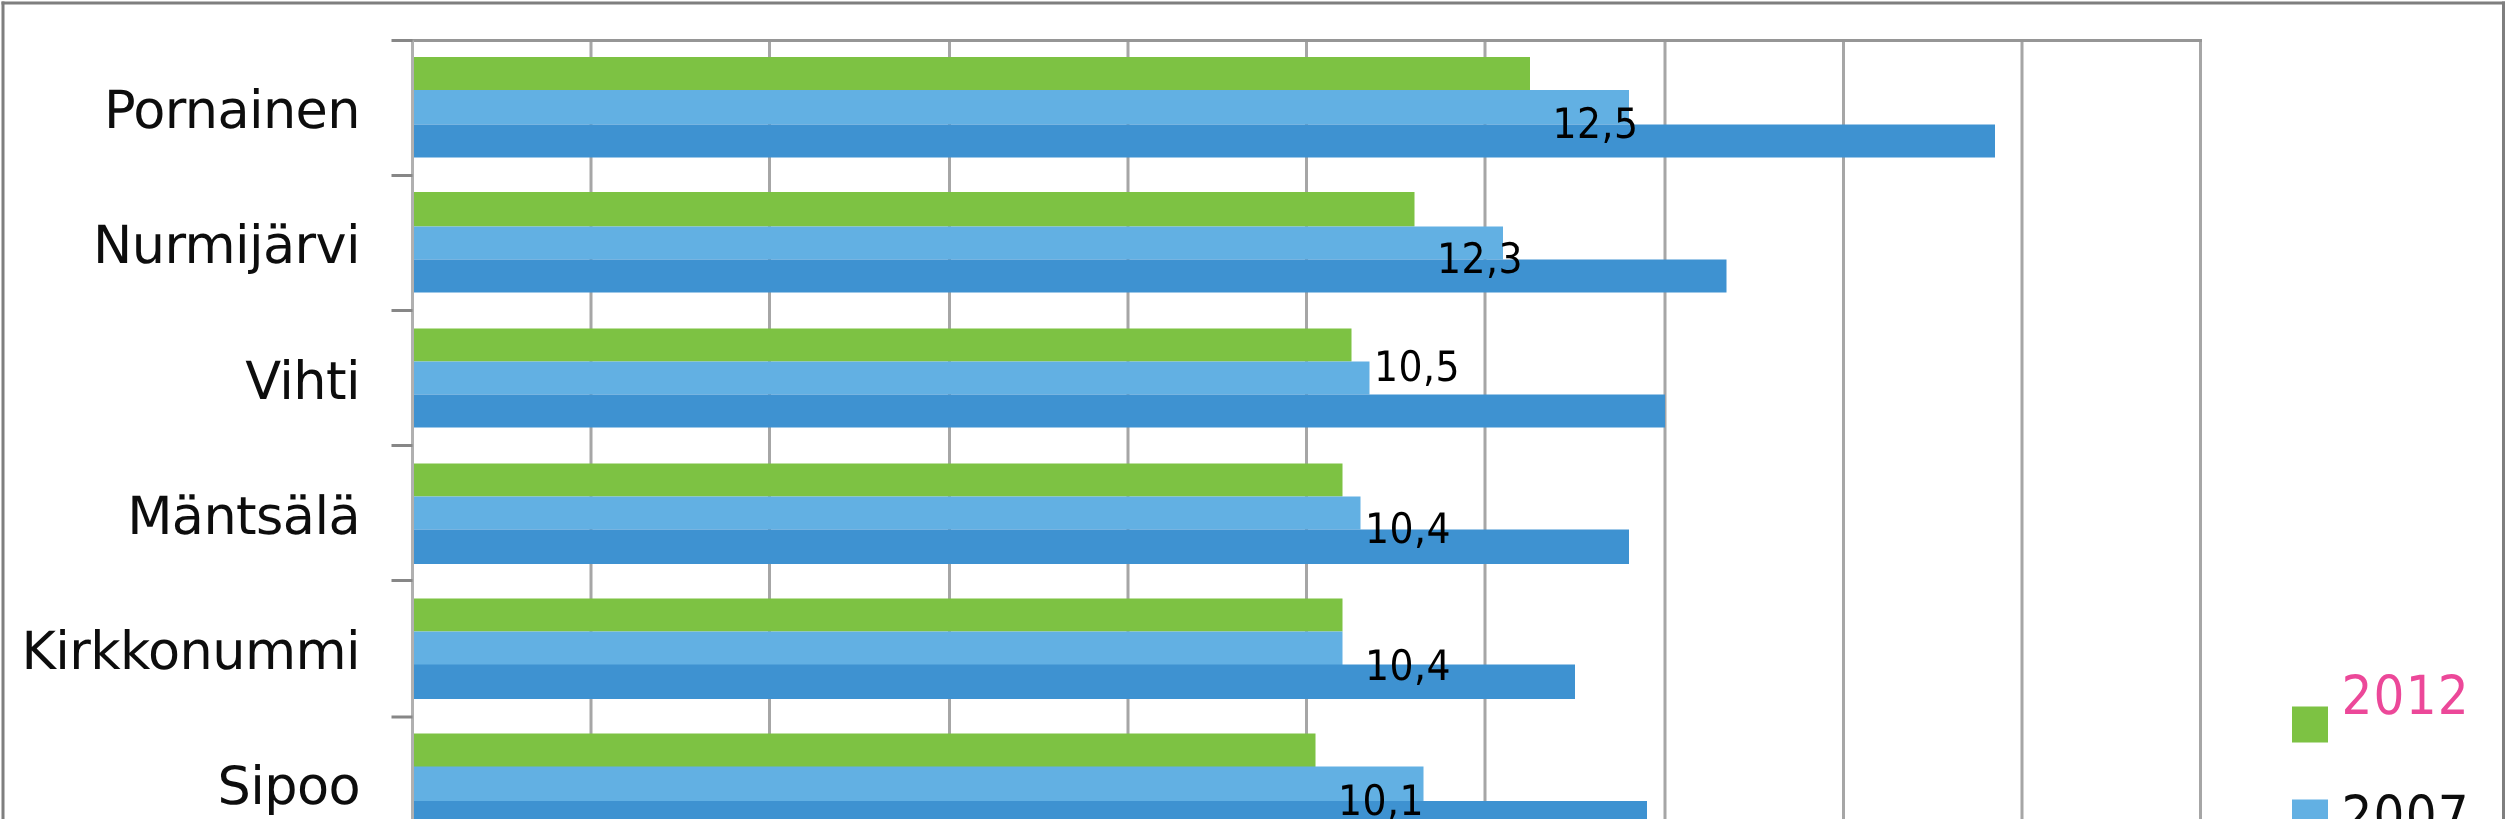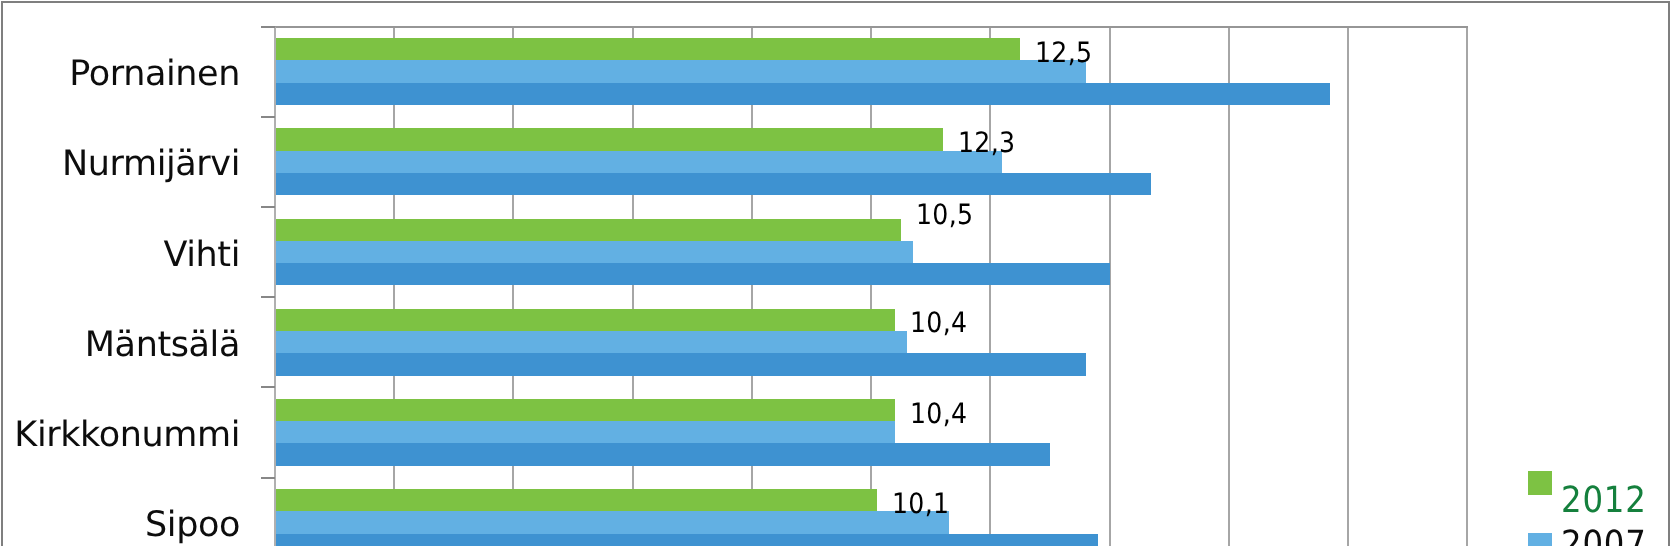--- a/index.html
+++ b/index.html
@@ -18,21 +18,21 @@
   .gridline{position:absolute;width:2px;background:#a6a6a6;}
   .plottop{position:absolute;height:2px;background:#969696;}
   .axisline{position:absolute;width:2px;background:#b0b0b0;}
   .tick{position:absolute;height:2px;background:#878787;}
   .bar{position:absolute;}
 
   .catlabel{position:absolute;text-align:right;color:#0d0d0d;white-space:nowrap;
             font-size:35px;letter-spacing:-0.4px;line-height:1;width:400px;
             display:flex;align-items:center;justify-content:flex-end;}
   .vallabel{position:absolute;color:#000;white-space:nowrap;font-stretch:condensed;
-            font-size:28px;letter-spacing:0.3px;line-height:28px;}
+            font-size:28px;letter-spacing:0.3px;line-height:28px;margin-top:30px;}
 
   .legend-swatch{position:absolute;}
   .legend-text{position:absolute;color:#0d0d0d;white-space:nowrap;
                font-stretch:condensed;
                font-size:36px;letter-spacing:0.8px;line-height:36px;}
 </style>
 </head>
 <body>
 
 <div id="frame">
@@ -90,18 +90,18 @@
     <div class="catlabel" style="right: 1430.2px; top: 389.9px; height: 90.2px; color: rgb(13, 13, 13);">Kirkkonummi</div>
     <div class="vallabel" style="left: 909.896px; top: 399.6px;">10,4</div>
 
     <div class="bar" style="left: 275.9px; top: 489.1px; width: 601.111px; height: 22.5px; background: rgb(125, 194, 67);"></div>
     <div class="bar" style="left: 275.9px; top: 511.3px; width: 672.649px; height: 22.5px; background: rgb(98, 176, 227);"></div>
     <div class="bar" style="left: 275.9px; top: 533.5px; width: 821.687px; height: 22.5px; background: rgb(62, 146, 209);"></div>
     <div class="catlabel" style="right: 1430.2px; top: 480.1px; height: 90.2px; color: rgb(13, 13, 13);">Sipoo</div>
     <div class="vallabel" style="left: 892.011px; top: 489.8px;">10,1</div>
 
     <div class="legend-swatch" style="left: 1528.3px; top: 471.3px; width: 23.4px; height: 23.4px; background: rgb(125, 194, 67);"></div>
-    <div class="legend-text" style="left: 1561.2px; top: 483px; color: #15803d;">2012</div>
+    <div class="legend-text" style="left: 1561.2px; top: 447px; color: #ec4899;">2012</div>
     <div class="legend-swatch" style="left: 1528.3px; top: 533.3px; width: 23.4px; height: 23.4px; background: rgb(98, 176, 227);"></div>
     <div class="legend-text" style="left: 1561.2px; top: 527.2px; color: rgb(13, 13, 13);">2007</div>
 
   </div>
 </div>
 
 </body></html>

